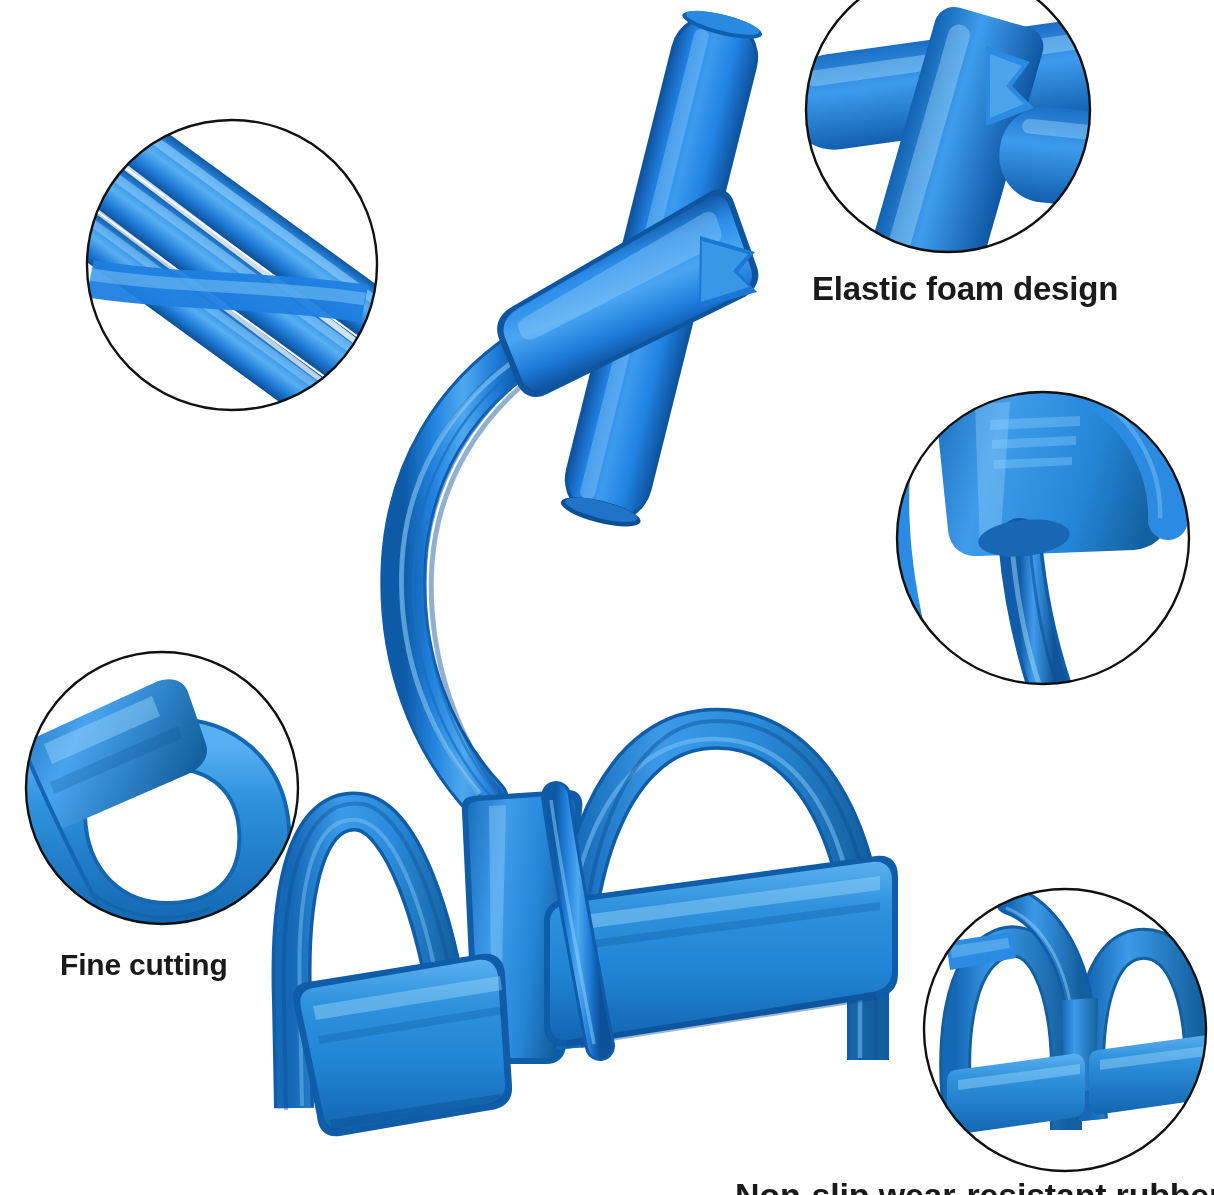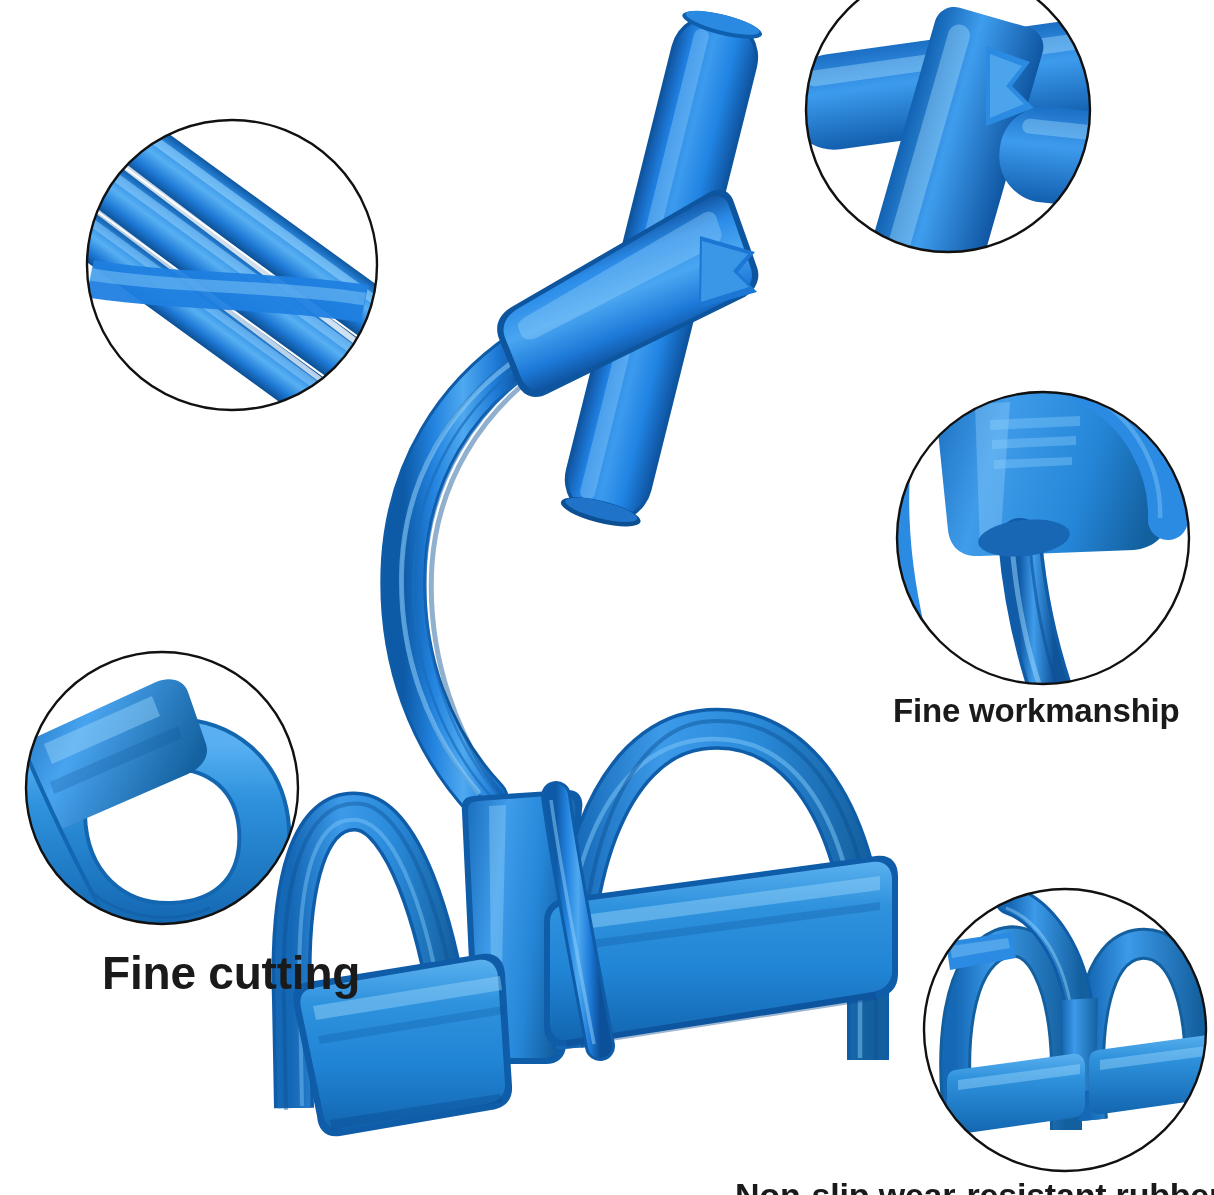--- a/index.html
+++ b/index.html
@@ -17,21 +17,21 @@
     position:absolute;
     color:#1a1a1a;
     font-weight:700;
     letter-spacing:-0.2px;
     white-space:nowrap;
     line-height:1;
   }
   #label-latex  {left:2px;   top:410px;  font-size:34px;}
   #label-foam   {left:812px; top:272px;  font-size:33px;}
   #label-work   {left:893px; top:694px;  font-size:33px;}
-  #label-cut    {left:60px;  top:950px;  font-size:46px;margin-left:42px;}
+  #label-cut    {left:60px;  top:950px;  font-size:30px;}
   #label-rubber {left:735px; top:1178px; font-size:34px;}
 </style>
 </head>
 <body>
 
 <div id="stage">
 
   <svg class="layer" viewBox="0 0 1214 1195" xmlns="http://www.w3.org/2000/svg">
     <defs>
 
@@ -374,20 +374,20 @@
 
       <path d="M1098,1050 L1215,1034 C1223,1033 1228,1038 1228,1046 L1228,1084
                C1228,1092 1223,1097 1215,1098 L1102,1114
                C1094,1115 1089,1110 1089,1102 L1089,1062 C1089,1054 1092,1051 1098,1050 Z" fill="url(#gZR1)"></path>
       <path d="M1100,1060 L1222,1044 L1222,1054 L1100,1070 Z" fill="#9ad5fb" opacity="0.45"></path>
     </g>
     <circle cx="1065" cy="1030" r="141" fill="none" stroke="#111111" stroke-width="2.4"></circle>
   </svg>
 
 
-
-  <div class="callout-label" id="label-work">Fine workmanship</div>
+  <div class="callout-label" id="label-foam">Elastic foam design</div>
+
 
   <div class="callout-label" id="label-cut">Fine cutting</div>
 
   <div class="callout-label" id="label-rubber">Non-slip wear-resistant rubber</div>
 
 </div>
 
 </body></html>

